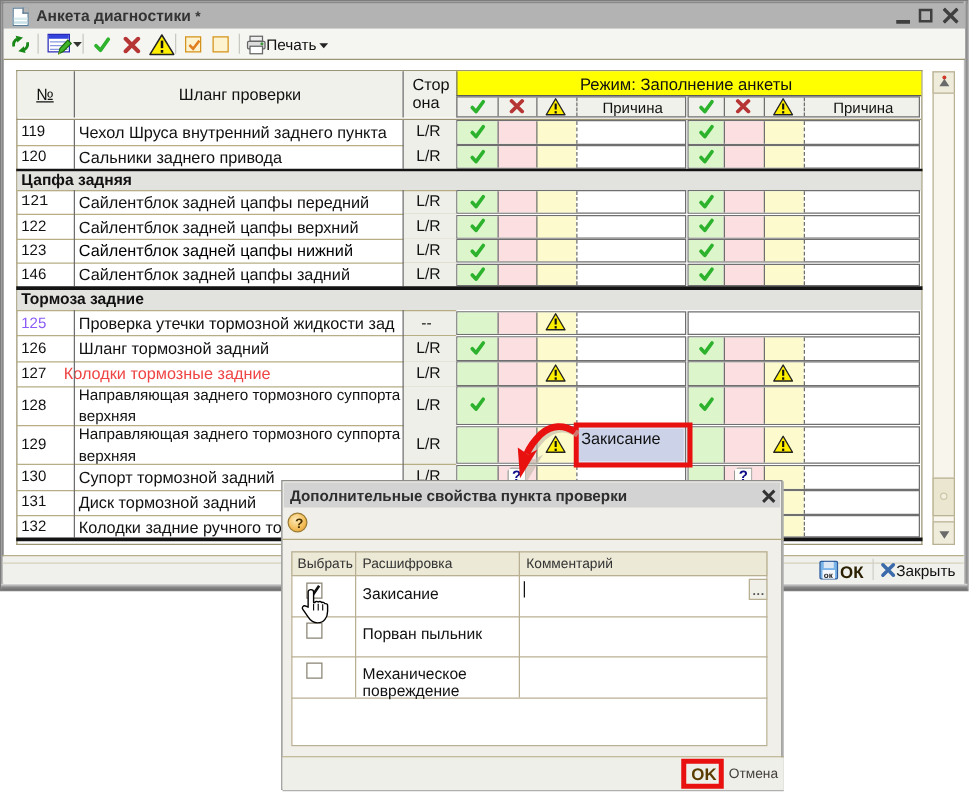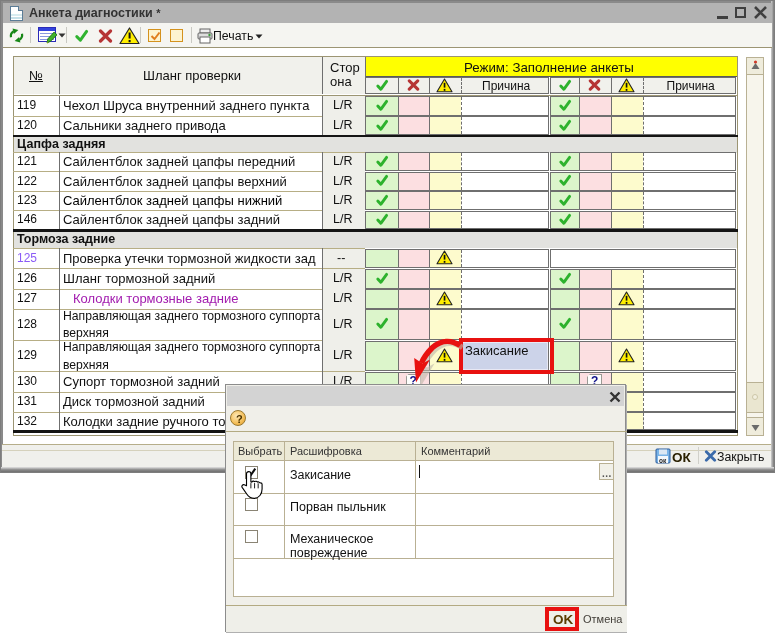--- a/index.html
+++ b/index.html
@@ -184,21 +184,21 @@
 <div style="left:611px;top:117px;width:0px;height:17px;border-left:1px solid #6f6f6f;"></div>
 <div style="left:643px;top:117px;width:0px;height:17px;border-left:1px dashed #6f6f6f;"></div>
 <div style="left:557.5px;top:118.5px;width:14px;height:13px;">
     <svg width="14" height="13" viewBox="0 0 14 13">
       <path d="M2.8,7 L5.8,10.3 L11.6,2.4" fill="none" stroke="#2db22d" stroke-width="2.9" stroke-linecap="round" stroke-linejoin="round"></path>
     </svg>
   </div>
 <div style="left:14px;top:137px;width:723px;height:15.5px;background:#e2e2df;"></div>
 <div class="t" style="left:17px;top:138.25px;font-size:12.5px;font-weight:bold;color:#111;">Цапфа задняя</div>
 <div style="left:323px;top:151.5px;width:42px;height:20px;background:#efefea;"></div>
-<div class="t" style="left:17px;top:155.0px;font-size:12px;color:#111;">121</div>
+<div class="t" style="left:17px;top:155.0px;font-size:12px;color:#111;font-family:Liberation Mono, monospace;">121</div>
 <div class="t" style="left:63px;top:155.0px;font-size:13px;color:#111;">Сайлентблок задней цапфы передний</div>
 <div class="t" style="left:333px;top:155.0px;font-size:12.5px;color:#111;">L/R</div>
 <div style="left:365px;top:152px;width:184px;height:19px;border:1px solid #6f6f6f;background:#fff;"></div>
 <div style="left:366px;top:153px;width:32px;height:17px;background:#dcf5cb;"></div>
 <div style="left:398px;top:153px;width:31px;height:17px;background:#fcdfe1;"></div>
 <div style="left:429px;top:153px;width:32px;height:17px;background:#fdfbcd;"></div>
 <div style="left:398px;top:153px;width:0px;height:17px;border-left:1px solid #6f6f6f;"></div>
 <div style="left:429px;top:153px;width:0px;height:17px;border-left:1px solid #6f6f6f;"></div>
 <div style="left:461px;top:153px;width:0px;height:17px;border-left:1px dashed #6f6f6f;"></div>
 <div style="left:374.5px;top:154.5px;width:14px;height:13px;">
@@ -351,21 +351,21 @@
 <div style="left:611px;top:270px;width:0px;height:17.5px;border-left:1px solid #6f6f6f;"></div>
 <div style="left:643px;top:270px;width:0px;height:17.5px;border-left:1px dashed #6f6f6f;"></div>
 <div style="left:557.5px;top:271.75px;width:14px;height:13px;">
     <svg width="14" height="13" viewBox="0 0 14 13">
       <path d="M2.8,7 L5.8,10.3 L11.6,2.4" fill="none" stroke="#2db22d" stroke-width="2.9" stroke-linecap="round" stroke-linejoin="round"></path>
     </svg>
   </div>
 <div style="left:13px;top:288.5px;width:352px;height:1px;background:#b7ae85;"></div>
 <div style="left:323px;top:288.5px;width:42px;height:20.5px;background:#efefea;"></div>
 <div class="t" style="left:17px;top:292.25px;font-size:12px;color:#111;">127</div>
-<div class="t" style="left:73px;top:292.25px;font-size:13px;color:#a21caf;">Колодки тормозные задние</div>
+<div class="t" style="left:51px;top:292.25px;font-size:13px;color:#ef4444;">Колодки тормозные задние</div>
 <div class="t" style="left:333px;top:292.25px;font-size:12.5px;color:#111;">L/R</div>
 <div style="left:365px;top:289px;width:184px;height:19.5px;border:1px solid #6f6f6f;background:#fff;"></div>
 <div style="left:366px;top:290px;width:32px;height:17.5px;background:#dcf5cb;"></div>
 <div style="left:398px;top:290px;width:31px;height:17.5px;background:#fcdfe1;"></div>
 <div style="left:429px;top:290px;width:32px;height:17.5px;background:#fdfbcd;"></div>
 <div style="left:398px;top:290px;width:0px;height:17.5px;border-left:1px solid #6f6f6f;"></div>
 <div style="left:429px;top:290px;width:0px;height:17.5px;border-left:1px solid #6f6f6f;"></div>
 <div style="left:461px;top:290px;width:0px;height:17.5px;border-left:1px dashed #6f6f6f;"></div>
 <div style="left:436.0px;top:290.75px;width:17px;height:15px;">
     <svg width="17" height="15" viewBox="0 0 17 15">
@@ -557,20 +557,21 @@
 <svg style="left:400px;top:330px;z-index:31;" width="64" height="58" viewBox="0 0 64 58">
     <g fill="none" stroke="#beb7a8" stroke-width="5.5" opacity="0.6" transform="translate(2.5,2)">
       <path d="M60,15.5 C51,9.5 41,10 32.5,17.5 C27.5,22.5 23.5,28 21.5,33"></path>
     </g>
     <path d="M18.5,54 L16.2,30 L24.5,35.5 L32,31.5 Z" fill="#beb7a8" opacity="0.6" transform="translate(2.5,2)"></path>
     <path d="M60,15.5 C51,9.5 41,10 32.5,17.5 C27.5,22.5 23.5,28 21.5,33" fill="none" stroke="#e81110" stroke-width="5.5"></path>
     <path d="M16,52.5 L14.2,28 L22.5,33.5 L30,29.5 Z" fill="#e81110"></path>
   </svg>
 <div style="left:225px;top:384px;width:401px;height:248px;background:#f0efe9;border:1px solid #8c8c8c;box-shadow:1px 1px 0 #b0b0b0;z-index:40;">
 <div style="left:1px;top:1px;width:397px;height:20px;background:#d3d3d3;"></div>
+<div class="t" style="left:6px;top:6px;font-size:12.2px;font-weight:bold;color:#2e2e2e;">Дополнительные свойства пункта проверки</div>
 <svg style="left:383px;top:6px;" width="12" height="12">
       <path d="M1.5,1.5 L10.5,10.5 M10.5,1.5 L1.5,10.5" stroke="#333" stroke-width="2.4"></path>
     </svg>
 <div style="left:4px;top:25px;width:16px;height:16px;border-radius:50%;background:radial-gradient(circle at 40% 35%,#fde9b8,#f3bd57 60%,#d9932c);border:1px solid #9a7a30;"></div>
 <div class="t" style="left:10px;top:29px;font-size:11px;font-weight:bold;color:#4a3200;">?</div>
 <div style="left:0px;top:46px;width:401px;height:1px;background:#b3aa82;"></div>
 <div style="left:7px;top:56px;width:381px;height:156px;background:#fff;border:1px solid #b9b093;"></div>
 <div style="left:7px;top:56px;width:381px;height:20px;background:#ece9d6;border:1px solid #b9b093;"></div>
 <div class="t" style="left:12px;top:61px;font-size:11px;color:#333;">Выбрать</div>
 <div class="t" style="left:64px;top:61px;font-size:11px;color:#333;">Расшифровка</div>

